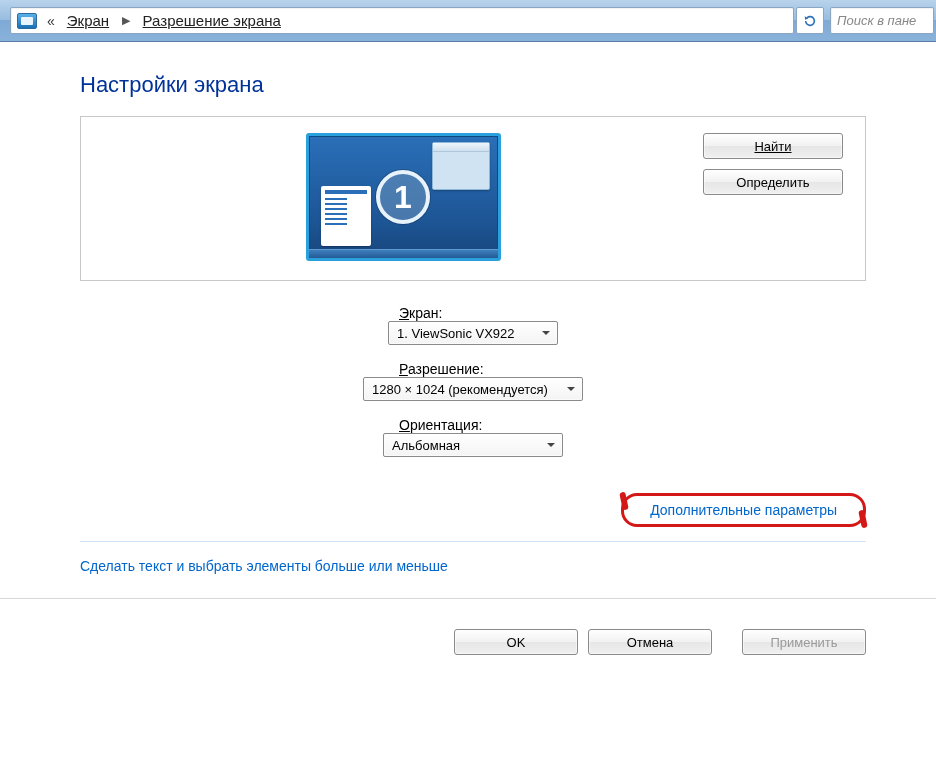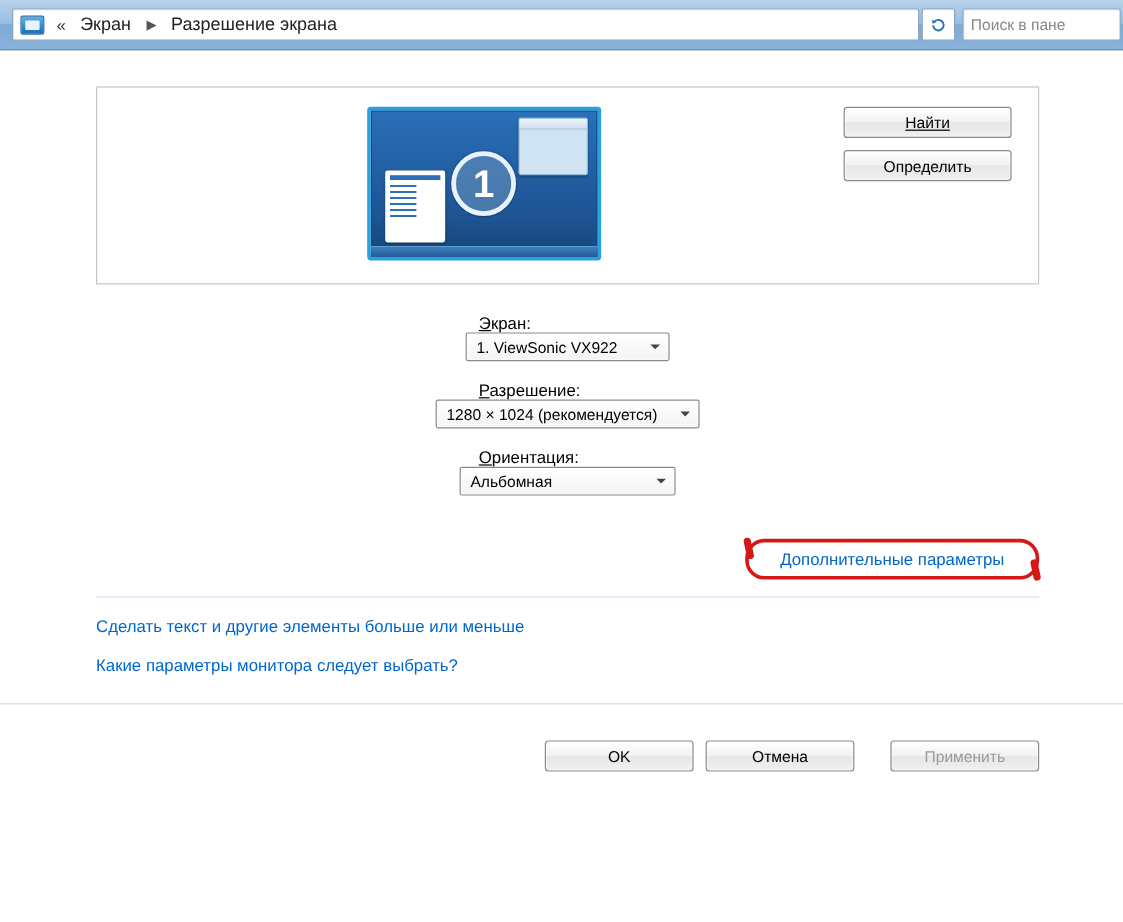--- a/index.html
+++ b/index.html
@@ -44,38 +44,40 @@
     content:"";
     position:absolute; inset:3px;
     background:#eaf4fc; border-radius:1px;
   }
   .addr-back { font-family: Arial; font-size:14px; color:#333; padding:0 4px; }
   .addr-seg {
     display:flex; align-items:center;
     height:100%; padding:0 8px;
     font-size:15px; color:#222;
     border-right: 1px solid transparent;
+    text-decoration: underline;
   }
   .addr-sep { color:#555; padding:0 4px; font-size:11px; }
   .refresh-box {
     display:flex; align-items:center; justify-content:center;
     width:28px; height:27px;
     background:#fff;
     border:1px solid #8aa6c1;
     margin-left:2px; border-radius:2px;
   }
   .refresh-box svg { width:14px; height:14px; }
   .searchbar {
     display:flex; align-items:center;
     background:#fff;
     border:1px solid #8aa6c1;
-    height:27px; width:132px;
+    height:27px; width:104px;
     margin:0 2px 0 6px;
     padding:0 6px;
     border-radius:2px;
+    font-style: italic;
     color:#888;
     box-shadow: inset 1px 1px 0 rgba(0,0,0,0.05);
     overflow:hidden; white-space:nowrap;
   }
   
   .content { padding: 30px 70px 10px 80px; }
   .page-title {
     font-size: 22px;
     color: #003399;
     font-weight: 400;
@@ -251,20 +253,21 @@
     <svg viewBox="0 0 16 16">
       <path fill="none" stroke="#2a6fb8" stroke-width="1.8" d="M3 8a5 5 0 1 0 1.6-3.7"></path>
       <path fill="#2a6fb8" d="M2 2.6 L2.4 6.6 L6.2 5.1 Z"></path>
     </svg>
   </div>
   <div class="searchbar">Поиск в пане</div>
 </div>
 
 <div class="content">
 
+  <div class="page-title">Настройки экрана</div>
 
   <div class="preview-panel">
     <div class="preview-left">
       <div class="monitor-frame">
         <div class="desktop-win-b"></div>
         <div class="desktop-win-a"></div>
         <div class="monitor-num">1</div>
         <div class="monitor-taskbar"></div>
       </div>
     </div>
@@ -290,22 +293,21 @@
   </div>
 
   <div class="adv-link-wrap">
     <span class="red-circle">
       <span class="adv-link">Дополнительные параметры</span>
     </span>
   </div>
 
   <hr class="hr">
 
-  <span class="link">Сделать текст и другие элементы больше или меньше</span>
-  <span class="link">Какие параметры монитора следует выбрать?</span>
+  <span class="link">Сделать текст и выбрать элементы больше или меньше</span>
 
   <hr class="sep-row-above-footer">
 
   <div class="footer-btns">
     <button class="win-btn">OK</button>
     <button class="win-btn">Отмена</button>
     <button class="win-btn" disabled="">Применить</button>
   </div>
 
 </div>

